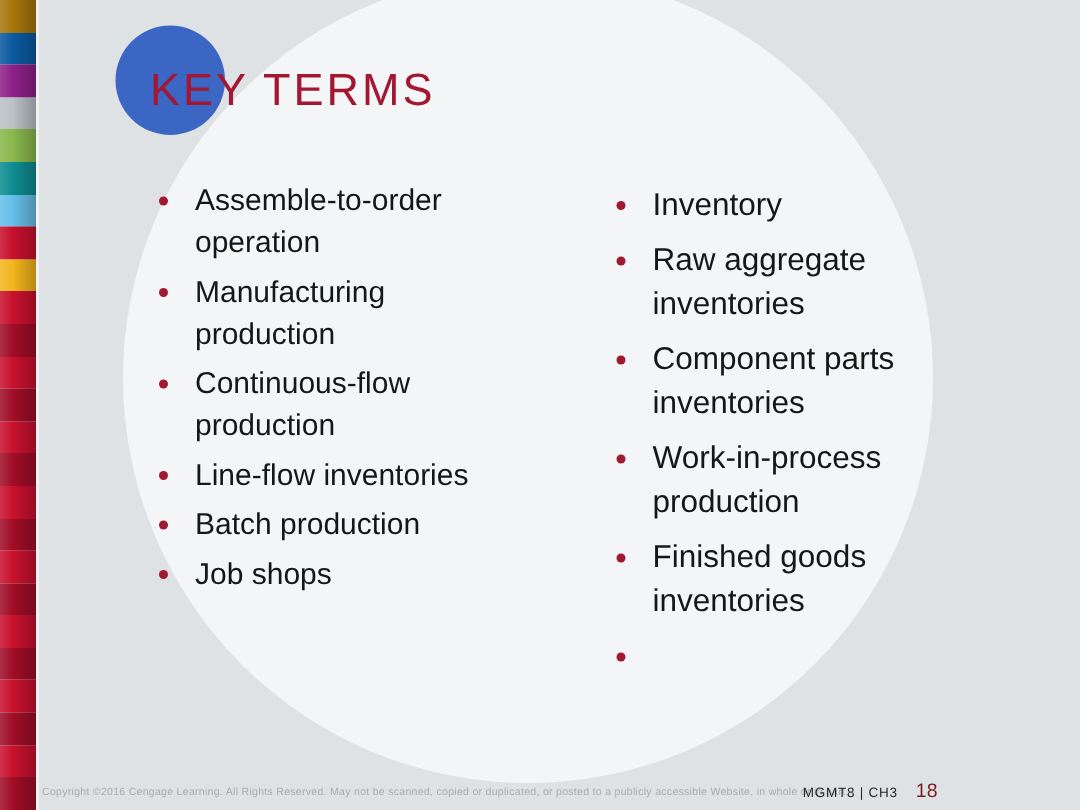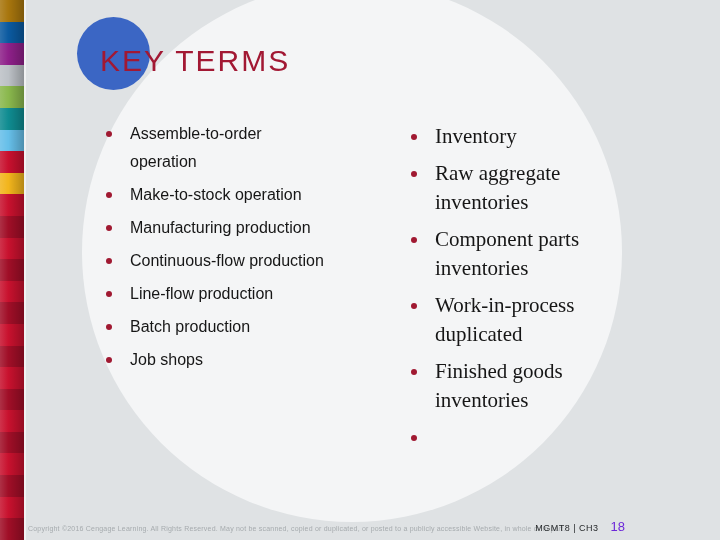--- a/index.html
+++ b/index.html
@@ -41,46 +41,46 @@
   }
   h1.title {
     position:absolute; left:100px; top:44px; margin:0; z-index:2;
     font-size:30px; font-weight:400; letter-spacing:2px;
     color:var(--title-text,#a21833); white-space:nowrap;
   }
 
   
   .col { position:absolute; z-index:2; }
   .col-left  { left:103px; top:120px; width:226px; }
-  .col-right { left:408px; top:122px; width:240px;font-family:Liberation Serif, serif; }
+  .col-right { left:408px; top:122px; width:240px; }
   ul.bullets { list-style:none; margin:0; padding:0; }
   .bullets li {
     position:relative; padding-left:27px;
     color:var(--body-text,#161616);
   }
-  .col-left  .bullets li { font-size:16px; line-height:28px; margin-bottom:5px; width:200px; }
+  .col-left  .bullets li { font-size:20px; line-height:28px; margin-bottom:5px; width:200px; }
   .col-right .bullets li { font-size:21px; line-height:29px; margin-bottom:8px; width:208px; }
   .bullets li .dot {
     position:absolute; left:3px; width:6px; height:6px; border-radius:50%;
     background:var(--bullet,#a01931);
   }
   .col-left  .bullets li .dot { top:11px; }
   .col-right .bullets li .dot { top:12px; }
 
   
   .copyright {
     position:absolute; left:28px; bottom:8px; z-index:2;
     font-size:7px; letter-spacing:.2px; color:#a6abae; white-space:nowrap;
   }
   .footer-right {
     position:absolute; right:7px; bottom:6px; z-index:2;
     display:flex; align-items:baseline; gap:12px;
   }
   .course-code { font-size:9px; color:#26292b; letter-spacing:.5px; }
-  .page-number { font-size:13px; color:#6d28d9; }
+  .page-number { font-size:13px; color:#7f1d1d; }
 </style>
 </head>
 <body>
 
 <div class="slide">
 
   <div class="big-circle"></div>
 
   <div class="stripe-col">
     <div class="stripe-overlay"></div>
@@ -138,44 +138,43 @@
   <div class="stripe-edge"></div>
 
   <div class="title-circle"></div>
   <h1 class="title">KEY TERMS</h1>
 
   <div class="col col-left">
     <ul class="bullets">
 
         <li><span class="dot"></span><span class="txt">Assemble-to-order operation</span></li>
 
-        <li><span class="dot"></span><span class="txt">Make-to-stock operation</span></li>
 
         <li><span class="dot"></span><span class="txt">Manufacturing production</span></li>
 
         <li><span class="dot"></span><span class="txt">Continuous-flow production</span></li>
 
-        <li><span class="dot"></span><span class="txt">Line-flow production</span></li>
+        <li><span class="dot"></span><span class="txt">Line-flow inventories</span></li>
 
         <li><span class="dot"></span><span class="txt">Batch production</span></li>
 
         <li><span class="dot"></span><span class="txt">Job shops</span></li>
       </ul>
   </div>
 
   <div class="col col-right">
     <ul class="bullets">
 
         <li><span class="dot"></span><span class="txt">Inventory</span></li>
 
         <li><span class="dot"></span><span class="txt">Raw aggregate inventories</span></li>
 
         <li><span class="dot"></span><span class="txt">Component parts inventories</span></li>
 
-        <li><span class="dot"></span><span class="txt">Work-in-process duplicated</span></li>
+        <li><span class="dot"></span><span class="txt">Work-in-process production</span></li>
 
         <li><span class="dot"></span><span class="txt">Finished goods inventories</span></li>
 
         <li><span class="dot"></span></li>
       </ul>
   </div>
 
   <div class="copyright">Copyright ©2016 Cengage Learning. All Rights Reserved. May not be scanned, copied or duplicated, or posted to a publicly accessible Website, in whole or in part.</div>
 
   <div class="footer-right">

